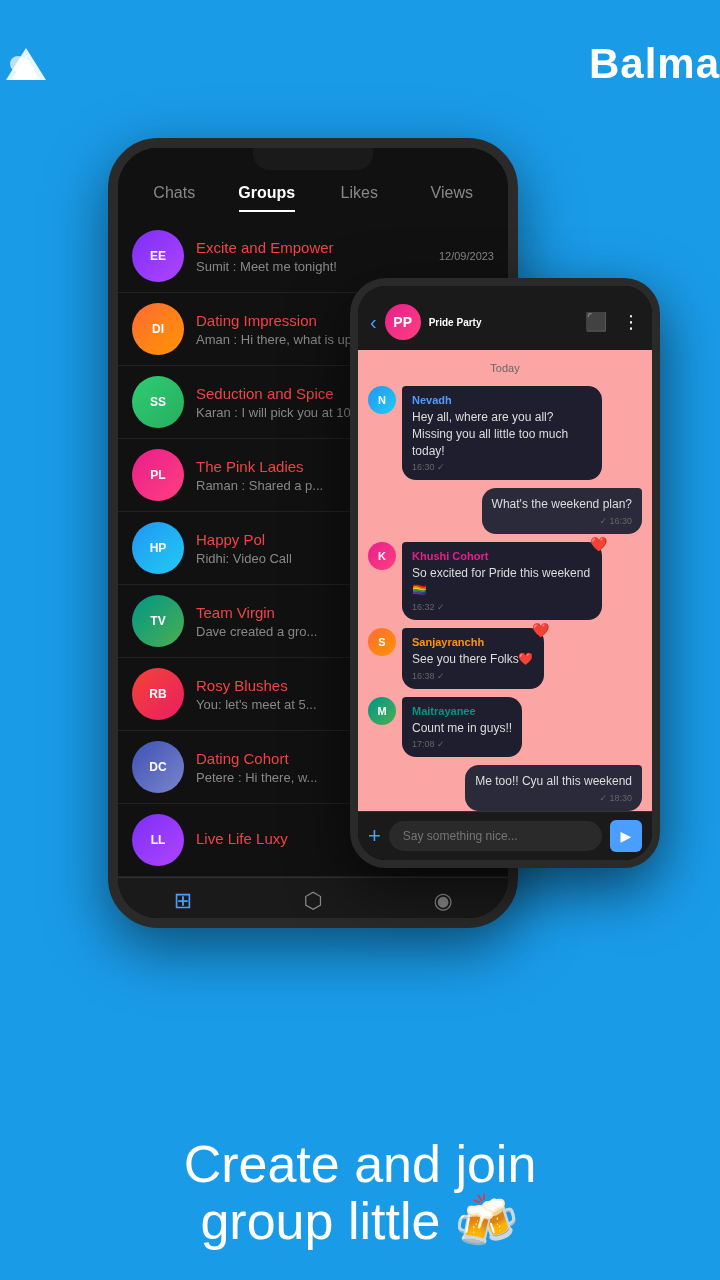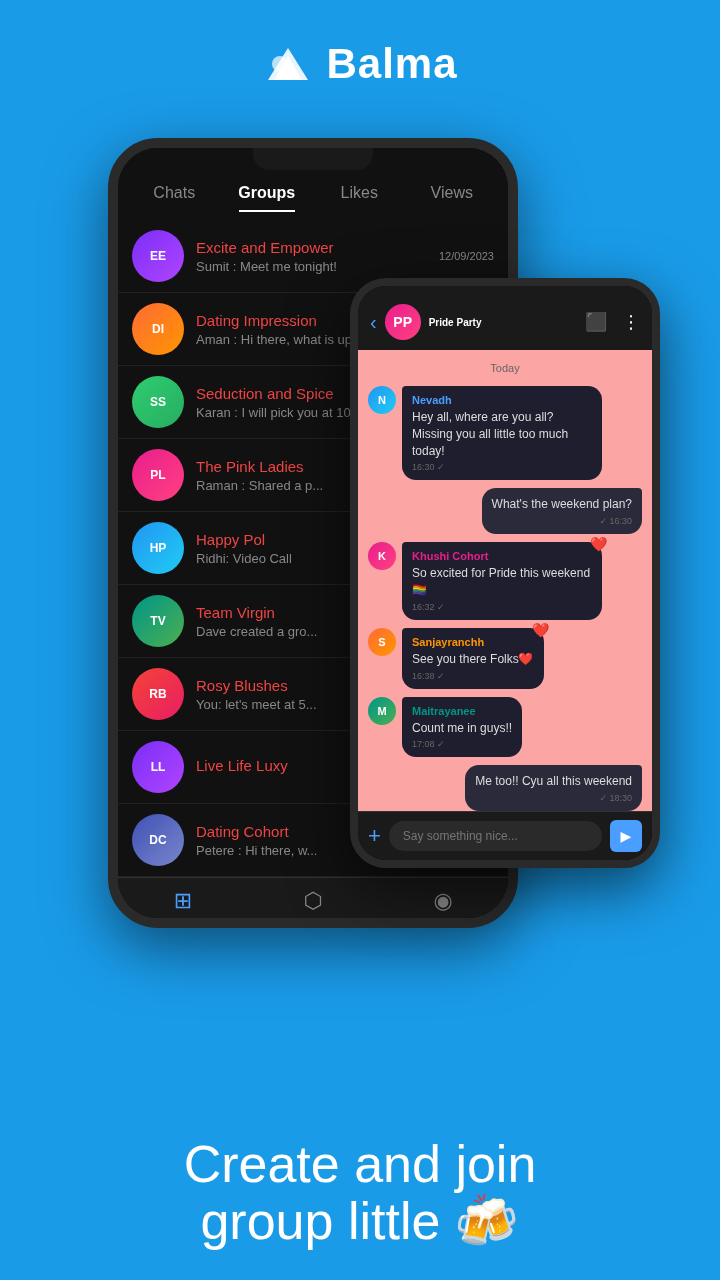--- a/index.html
+++ b/index.html
@@ -9,21 +9,21 @@
       background-color: #1a9be8;
       font-family: -apple-system, BlinkMacSystemFont, 'Segoe UI', sans-serif;
       overflow: hidden;
       position: relative;
     }
 
     
     .header {
       display: flex;
       align-items: center;
-      justify-content: center;
+      justify-content: space-between;
       padding: 40px 0 30px;
       gap: 12px;
     }
     .logo-icon {
       width: 52px;
       height: 44px;
     }
     .logo-text {
       color: white;
       font-size: 42px;
@@ -492,36 +492,36 @@
           </div>
           <div class="chat-content">
             <div class="chat-name">Rosy Blushes</div>
             <div class="chat-preview">You: let's meet at 5...</div>
           </div>
           <div class="chat-time"></div>
         </div>
 
         <div class="chat-item">
           <div class="chat-avatar">
+            <div class="avatar-img av-indigo">DC</div>
+          </div>
+          <div class="chat-content">
+            <div class="chat-name">Dating Cohort</div>
+            <div class="chat-preview">Petere : Hi there, w...</div>
+          </div>
+          <div class="chat-time"></div>
+        </div>
+
+        <div class="chat-item">
+          <div class="chat-avatar">
             <div class="avatar-img av-purple">LL</div>
           </div>
           <div class="chat-content">
             <div class="chat-name">Live Life Luxy</div>
             <div class="chat-preview"></div>
-          </div>
-          <div class="chat-time"></div>
-        </div>
-
-        <div class="chat-item">
-          <div class="chat-avatar">
-            <div class="avatar-img av-indigo">DC</div>
-          </div>
-          <div class="chat-content">
-            <div class="chat-name">Dating Cohort</div>
-            <div class="chat-preview">Petere : Hi there, w...</div>
           </div>
           <div class="chat-time"></div>
         </div>
       </div>
 
       <div class="bottom-nav">
         <div class="nav-item active">
           <span class="nav-icon">⊞</span>
 
         </div>

